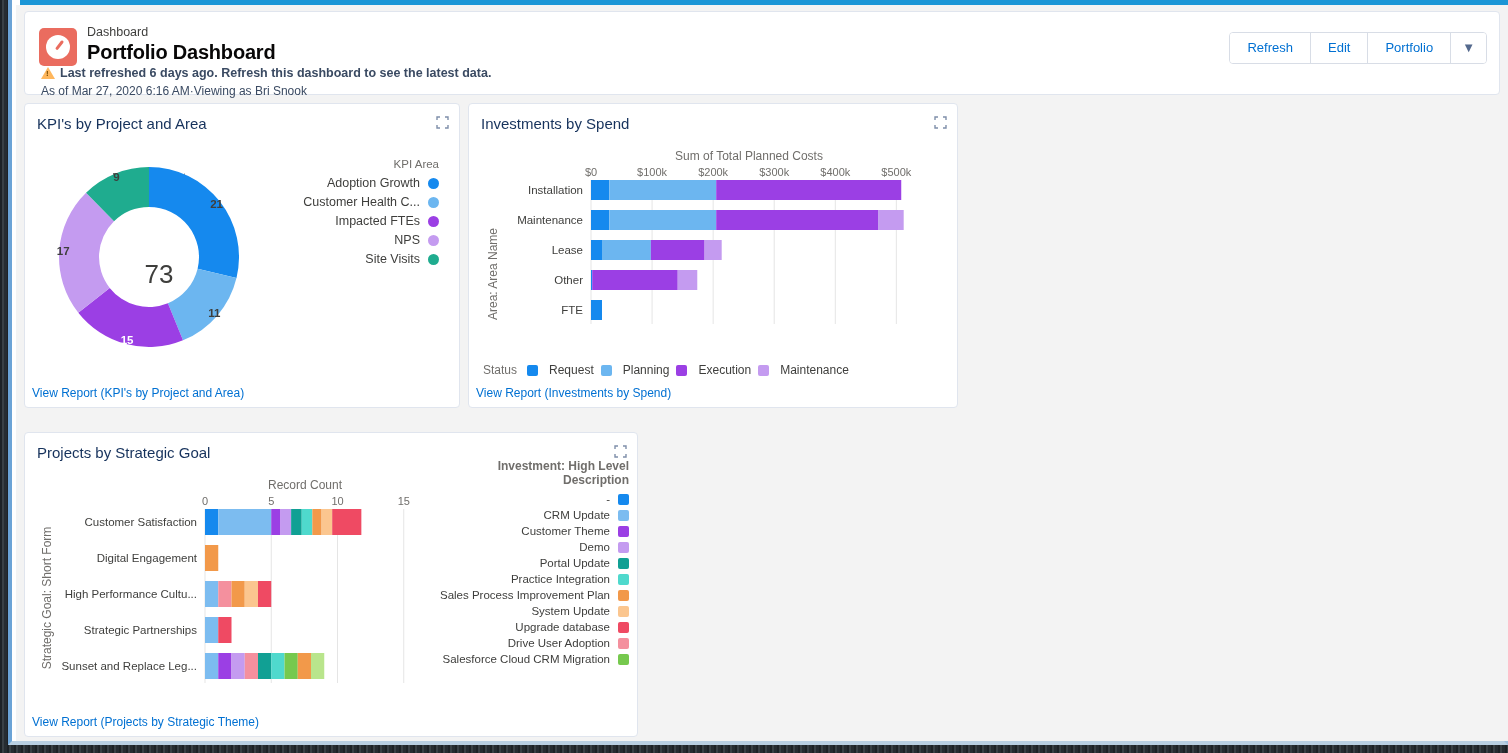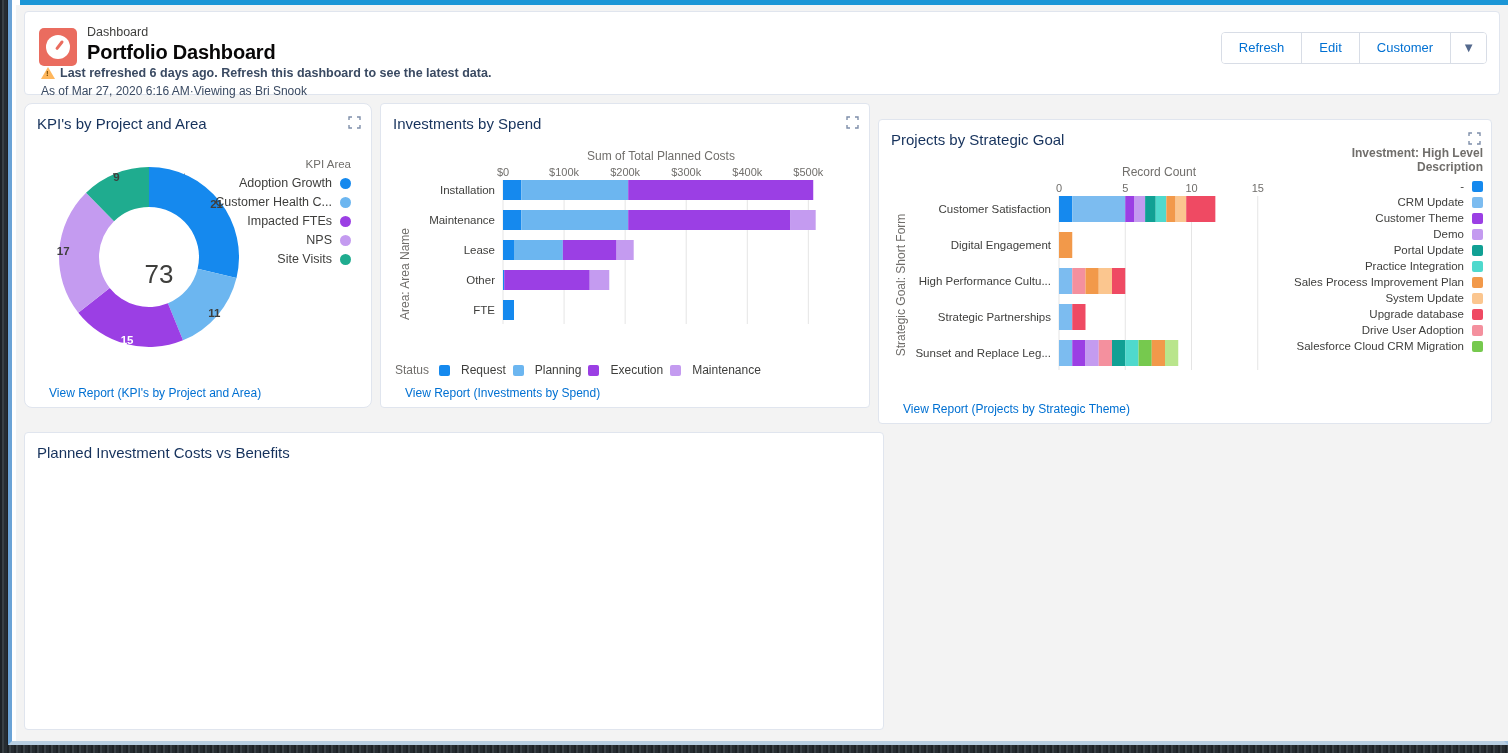--- a/index.html
+++ b/index.html
@@ -76,24 +76,24 @@
   .card{
     background:#fff;border:1px solid #e0e5ee;border-radius:4px;position:relative;
     padding:10px 12px 8px 12px;
   }
   .card-title{font-size:15px;color:#16325c;line-height:20px;}
   .expand{
     position:absolute;right:10px;top:12px;width:13px;height:13px;cursor:pointer;opacity:.75;
   }
   .expand svg{display:block;}
   .view-report{
-    position:absolute;left:24px;bottom:7px;font-size:12px;color:#0070d2;text-decoration:none;cursor:pointer;
-  }
-
-  .c1{width:348px;height:305px;border-radius:8px;}
+    position:absolute;left:7px;bottom:7px;font-size:12px;color:#0070d2;text-decoration:none;cursor:pointer;
+  }
+
+  .c1{width:436px;height:305px;}
   .c2{width:490px;height:305px;}
   .c3{width:614px;height:305px;margin-top:16px;}
   .c4{width:860px;height:298px;}
 
   
   .donut-wrap{position:relative;height:215px;}
   .axis-title{font-size:12px;fill:#706e6b;}
   .donut-center{
     position:absolute;left:122px;top:140px;transform:translate(-50%,-50%);
     font-size:26px;color:#3e3e3c;
@@ -134,21 +134,21 @@
       <div class="hdr-title">Portfolio Dashboard</div>
     </div>
     <div class="hdr-warn">
       <span class="warn-tri"></span>
       <span>Last refreshed 6 days ago. Refresh this dashboard to see the latest data.</span>
     </div>
     <div class="hdr-sub">As of Mar 27, 2020 6:16 AM·Viewing as Bri Snook</div>
     <div class="hdr-btns">
       <button>Refresh</button>
       <button>Edit</button>
-      <button>Customer</button>
+      <button>Portfolio</button>
       <button>▼</button>
     </div>
   </div>
 
   <div class="grid">
 
     <div class="card c1">
       <div class="card-title">KPI's by Project and Area</div>
       <div class="expand">
         <svg width="13" height="13" viewBox="0 0 13 13" stroke="#54698d" stroke-width="1.4" fill="none">

